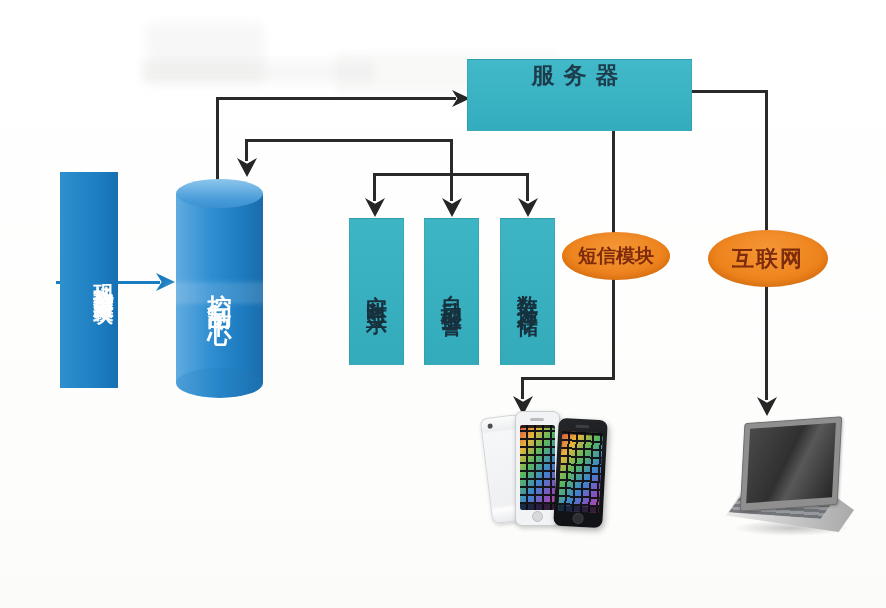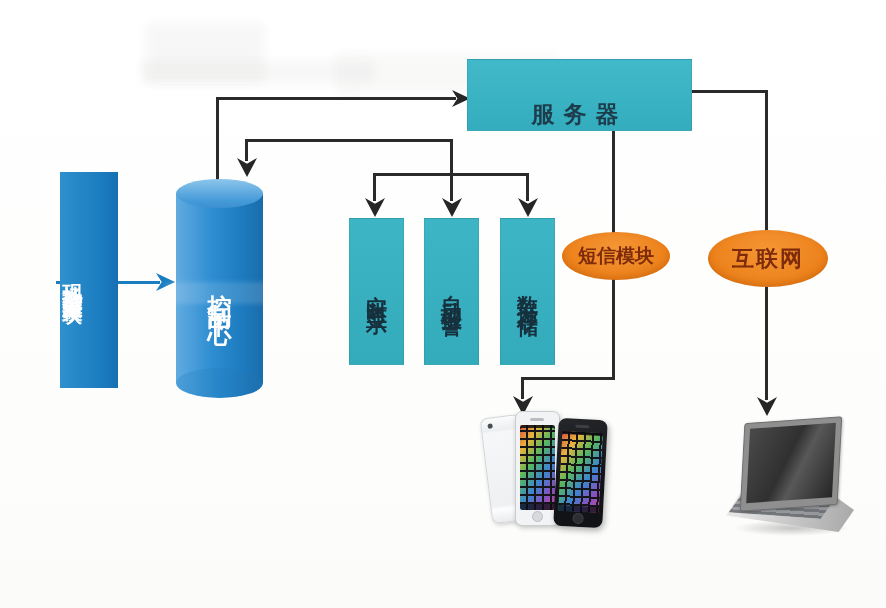--- a/index.html
+++ b/index.html
@@ -7,21 +7,21 @@
   .abs{position:absolute;}
   
   .line{position:absolute;background:#2a2a2a;z-index:1;}
   .line.blue{background:#1a7dc0;}
   .ah{position:absolute;background:#262626;z-index:1;}
   .ah.down{clip-path:polygon(0 0,50% 30%,100% 0,50% 100%);}
   .ah.right{clip-path:polygon(0 0,30% 50%,0 100%,100% 50%);}
   .ah.blue{background:#1a7dc0;}
   
   .vtext{writing-mode:vertical-rl;text-orientation:upright;display:flex;align-items:center;justify-content:center;}
-  .rect-node{position:absolute;z-index:2;display:flex;align-items:flex-end;justify-content:center;}
+  .rect-node{position:absolute;z-index:2;display:flex;align-items:flex-start;justify-content:center;}
   #field-module{left:60px;top:172px;width:58px;height:216px;background:linear-gradient(90deg,#2f90ce,#1b7cc0 70%,#176fb2);color:#fff;font-size:20px;letter-spacing:3px;font-weight:bold;}
   #server{left:467px;top:59px;width:223px;height:70px;background:linear-gradient(180deg,#42b9c9,#33adbe);color:#1d3c4c;font-size:23px;font-weight:bold;letter-spacing:9px;border:1px solid rgba(0,0,0,0.08);}
   .tbox{position:absolute;top:218px;width:53px;height:145px;background:linear-gradient(180deg,#3eb5c5,#34abbb);color:#17303d;font-size:21px;font-weight:bold;letter-spacing:7px;z-index:2;border:1px solid rgba(0,0,0,0.06);}
   #box-realtime{left:349px;}
   #box-alarm{left:424px;}
   #box-storage{left:500px;}
   
   .cyl-body{left:176px;top:193px;width:87px;height:190px;background:linear-gradient(90deg,#61abe0,#2f8ed2 40%,#1d7cc0 75%,#1a6cab);z-index:2;}
   .cyl-top{left:176px;top:179px;width:87px;height:29px;border-radius:50%;background:linear-gradient(180deg,#8cc6ec,#459ad8 75%,#3c90cf);z-index:3;}
   .cyl-bot{left:176px;top:368px;width:87px;height:30px;border-radius:50%;background:linear-gradient(90deg,#4d9fd8,#2585c8 50%,#1b6fae);z-index:2;}

